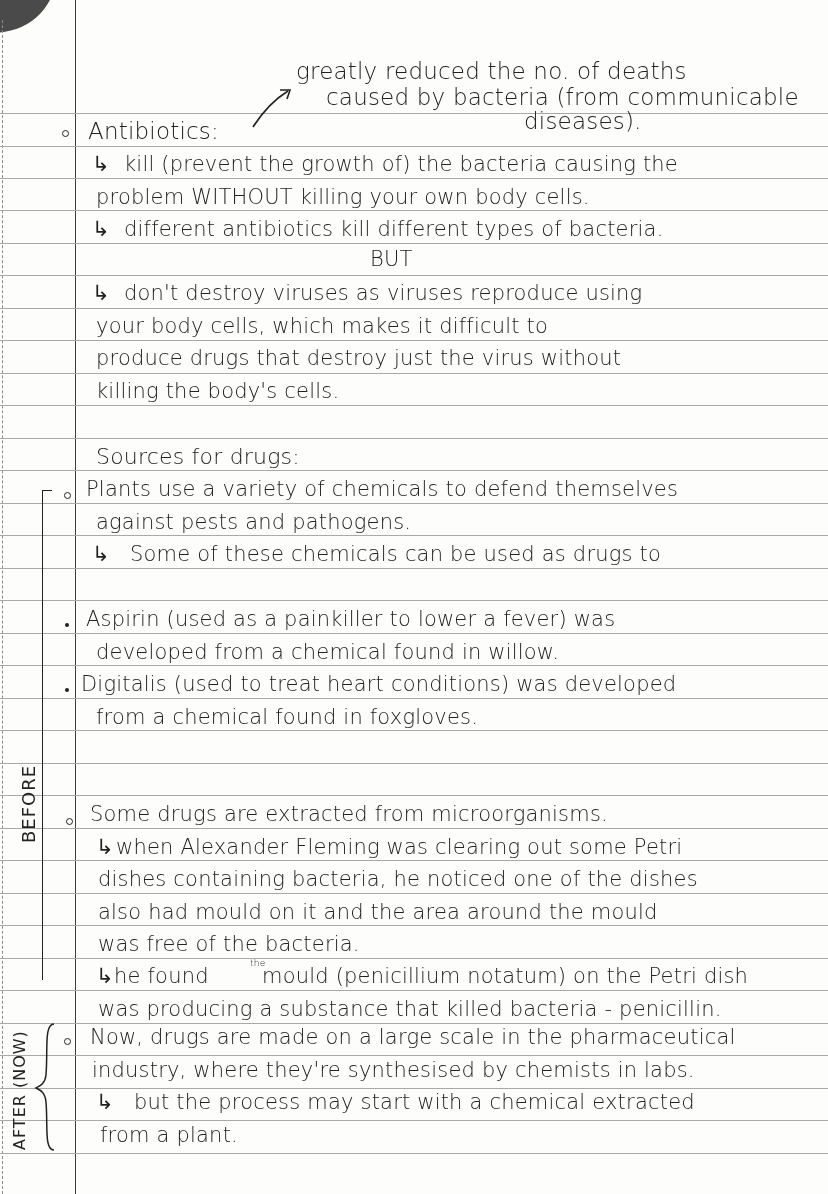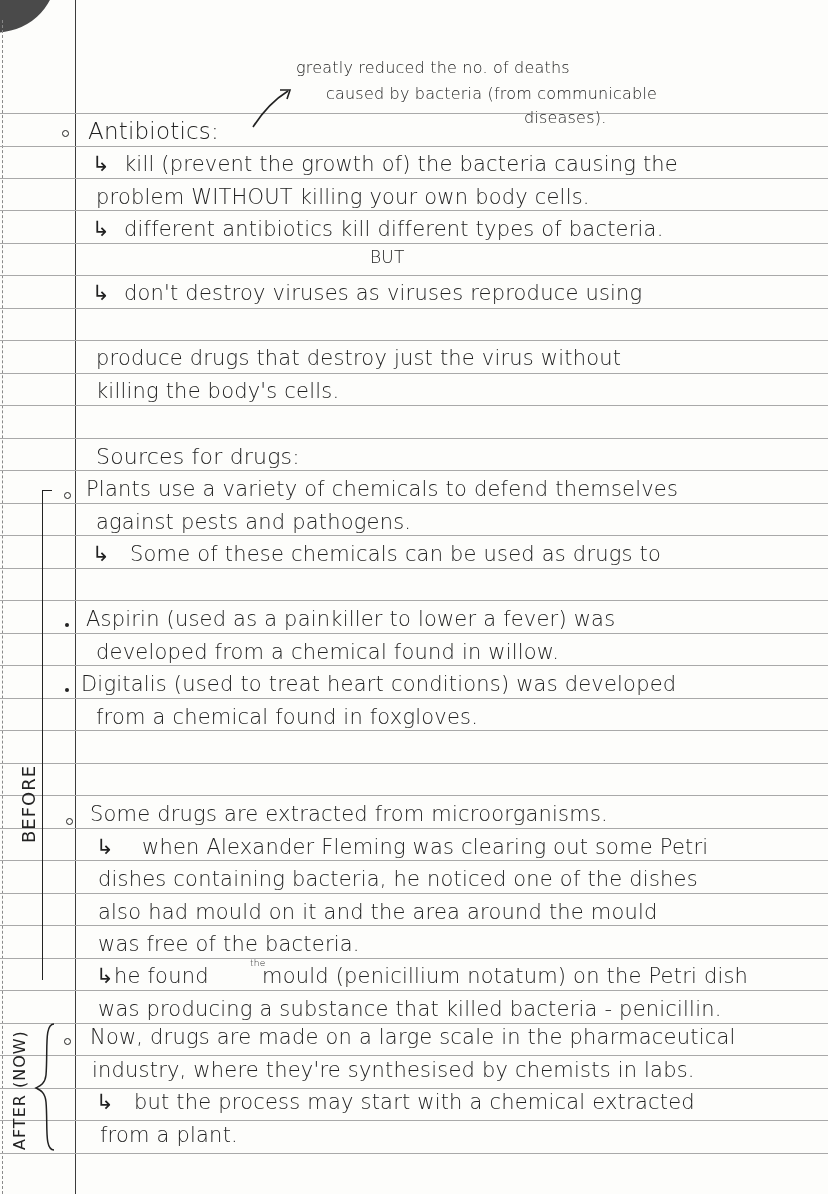--- a/index.html
+++ b/index.html
@@ -25,21 +25,21 @@
   .edge-line {
     position: absolute; top: 20px; bottom: 0; left: 2px; width: 0;
     border-left: 1px dashed #8a8a8a;
   }
   .hand {
     position: absolute; white-space: nowrap;
     font-family: "DejaVu Sans", sans-serif;
     font-size: 21px; letter-spacing: 0.2px; color: #222;
     font-weight: 300; transform-origin: left bottom;
   }
-  .small { font-size: 16px; }
+  .small { font-size: 23px; }
   .tiny { font-size: 9px; }
   .bullet-o {
     position: absolute; width: 5px; height: 5px; border: 1.5px solid #222;
     border-radius: 50%;
   }
   .bullet-dot {
     position: absolute; width: 4px; height: 4px; background: #222; border-radius: 50%;
   }
   .arrow { font-family: "DejaVu Sans", sans-serif; }
   .bracket {
@@ -107,24 +107,25 @@
   <div class="bullet-o" style="left:62px; top:130px"></div>
   <div class="hand" style="left:88px; top:118px; font-size:23px">Antibiotics:</div>
 
   <div class="hand arrow" style="left:92px; top:152px">↳</div>
   <div class="hand" style="left:124px; top:152px">kill (prevent the growth of) the bacteria causing the</div>
   <div class="hand" style="left:96px; top:185px">problem WITHOUT killing your own body cells.</div>
 
   <div class="hand arrow" style="left:92px; top:217px">↳</div>
   <div class="hand" style="left:124px; top:217px">different antibiotics kill different types of bacteria.</div>
 
-  <div class="hand" style="left:370px; top:247px; font-size:17px">BUT</div>
+  <div class="hand" style="left:370px; top:247px; font-size:21px">BUT</div>
 
   <div class="hand arrow" style="left:92px; top:281px">↳</div>
   <div class="hand" style="left:124px; top:281px">don't destroy viruses as viruses reproduce using</div>
+  <div class="hand" style="left:96px; top:314px">your body cells, which makes it difficult to</div>
   <div class="hand" style="left:96px; top:346px">produce drugs that destroy just the virus without</div>
   <div class="hand" style="left:96px; top:379px">killing the body's cells.</div>
 
   <div class="hand" style="left:96px; top:444px; font-size:22px">Sources for drugs:</div>
 
   <div class="bracket" style="left:42px; top:490px; height:490px"></div>
   <div style="position:absolute; left:42px; top:490px; width:10px; border-top:1.6px solid #222; border-radius:6px 0 0 0"></div>
   <div class="side-label" style="left:18px; top:843px">BEFORE</div>
 
   <div class="bullet-o" style="left:64px; top:492px"></div>
@@ -138,21 +139,21 @@
   <div class="hand" style="left:86px; top:607px">Aspirin (used as a painkiller to lower a fever) was</div>
 
   <div class="bullet-dot" style="left:65px; top:688px"></div>
   <div class="hand" style="left:81px; top:672px">Digitalis (used to treat heart conditions) was developed</div>
   <div class="hand" style="left:96px; top:705px">from a chemical found in foxgloves.</div>
 
   <div class="bullet-o" style="left:66px; top:818px"></div>
   <div class="hand" style="left:90px; top:802px">Some drugs are extracted from microorganisms.</div>
 
   <div class="hand arrow" style="left:96px; top:835px">↳</div>
-  <div class="hand" style="left:142px; top:835px">when Alexander Fleming was clearing out some Petri</div>
+  <div class="hand" style="left:116px; top:835px">when Alexander Fleming was clearing out some Petri</div>
   <div class="hand" style="left:98px; top:867px">dishes containing bacteria, he noticed one of the dishes</div>
   <div class="hand" style="left:98px; top:900px">also had mould on it and the area around the mould</div>
   <div class="hand" style="left:98px; top:932px">was free of the bacteria.</div>
 
   <div class="hand arrow" style="left:96px; top:964px">↳</div>
   <div class="hand" style="left:114px; top:964px">he found</div>
   <div class="hand tiny" style="left:250px; top:958px">the</div>
   <div class="hand" style="left:98px; top:997px">was producing a substance that killed bacteria - penicillin.</div>
   <div class="hand" style="left:262px; top:964px">mould (penicillium notatum) on the Petri dish</div>
 

